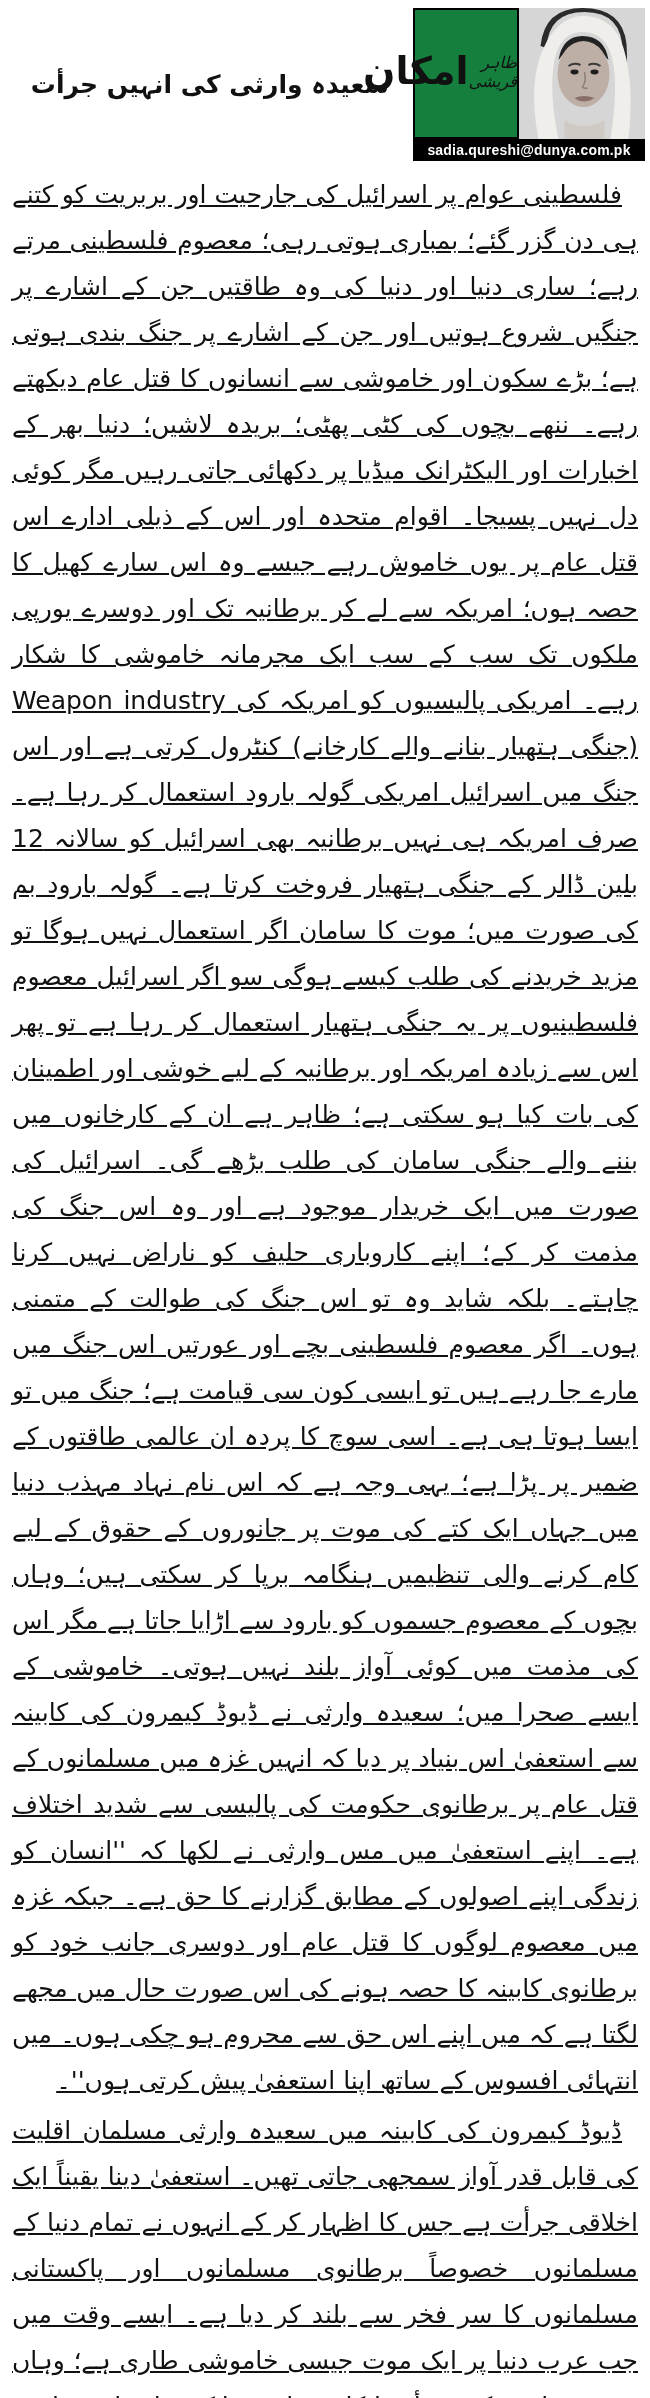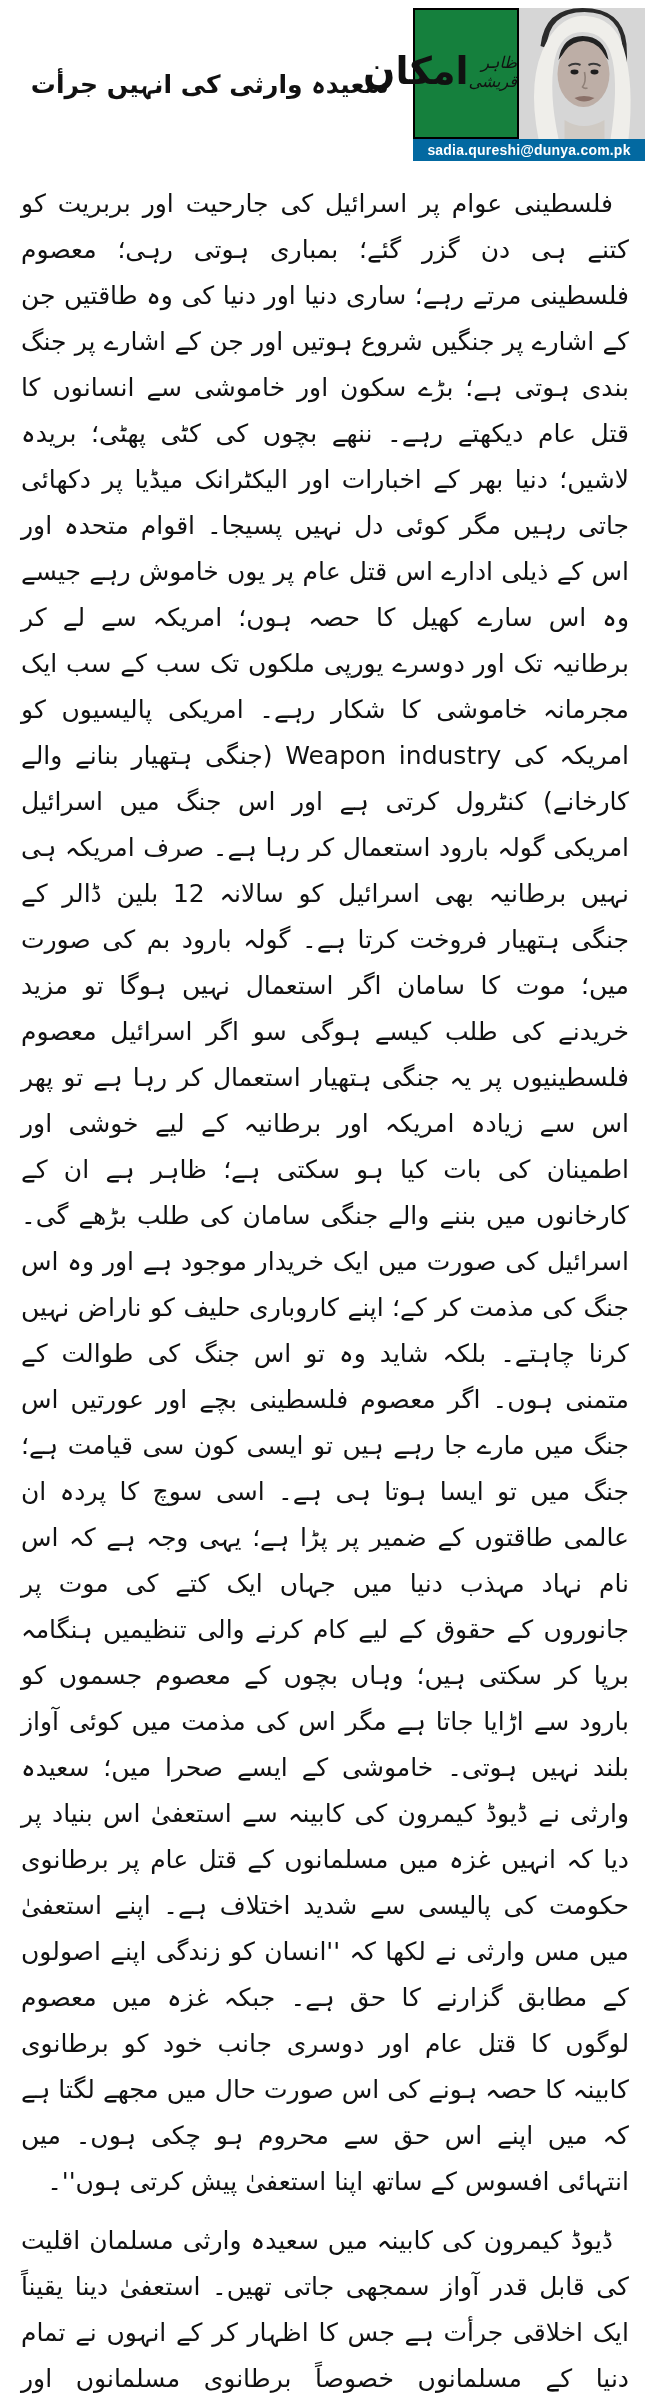--- a/index.html
+++ b/index.html
@@ -17,38 +17,38 @@
     width:106px; box-sizing:border-box; border:2px solid #000; background:#15803d;
     display:flex; flex-direction:row; justify-content:flex-end; align-items:center;
     padding-bottom:3px;
   }
   .column-name { font-size:38px; font-weight:bold; line-height:1.05; direction:rtl; }
   .sig-rule { width:90px; border-top:2px solid #000; margin:4px 0 5px; }
   .author-sig { font-size:16px; direction:rtl; font-style:italic; }
   .photo-wrap { flex:1; position:relative; overflow:hidden; background:#dcdcdc; }
   .photo-wrap svg { display:block; width:100%; height:100%; }
   .email-bar {
-    height:22px; background:#0369a1; color:#fff;
+    height:22px; background:#000000; color:#fff;
     display:flex; align-items:center; justify-content:center;
     font-family:"Liberation Sans", sans-serif; font-weight:bold; font-size:14px;
     letter-spacing:0.2px;
   }
 
   
   .headline {
     position:absolute; top:70px; left:25px; width:370px;
     text-align:center; font-size:25px; font-weight:bold; direction:rtl;
   }
 
   
   .article {
     position:absolute; top:168px; left:8px; width:634px;
     direction:rtl; text-align:justify; font-size:25px; line-height:46px;
   }
-  .article p { margin:13px; text-indent:16px; }
+  .article p { margin:4px; text-indent:16px;text-decoration:underline; }
 </style>
 </head>
 <body>
 
 <div class="page">
 
   <div class="masthead">
     <div class="masthead-row">
       <div class="logo-box">
         <div class="column-name">امکان</div>

